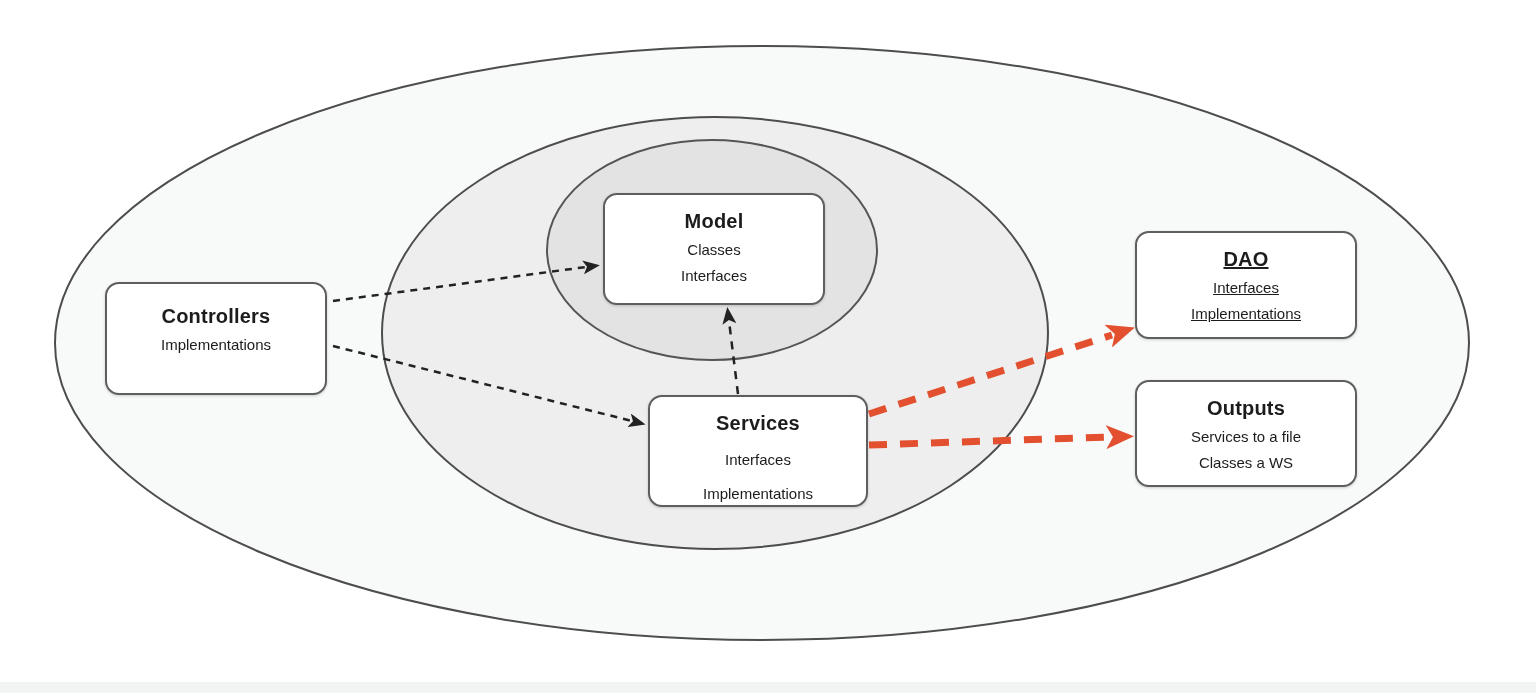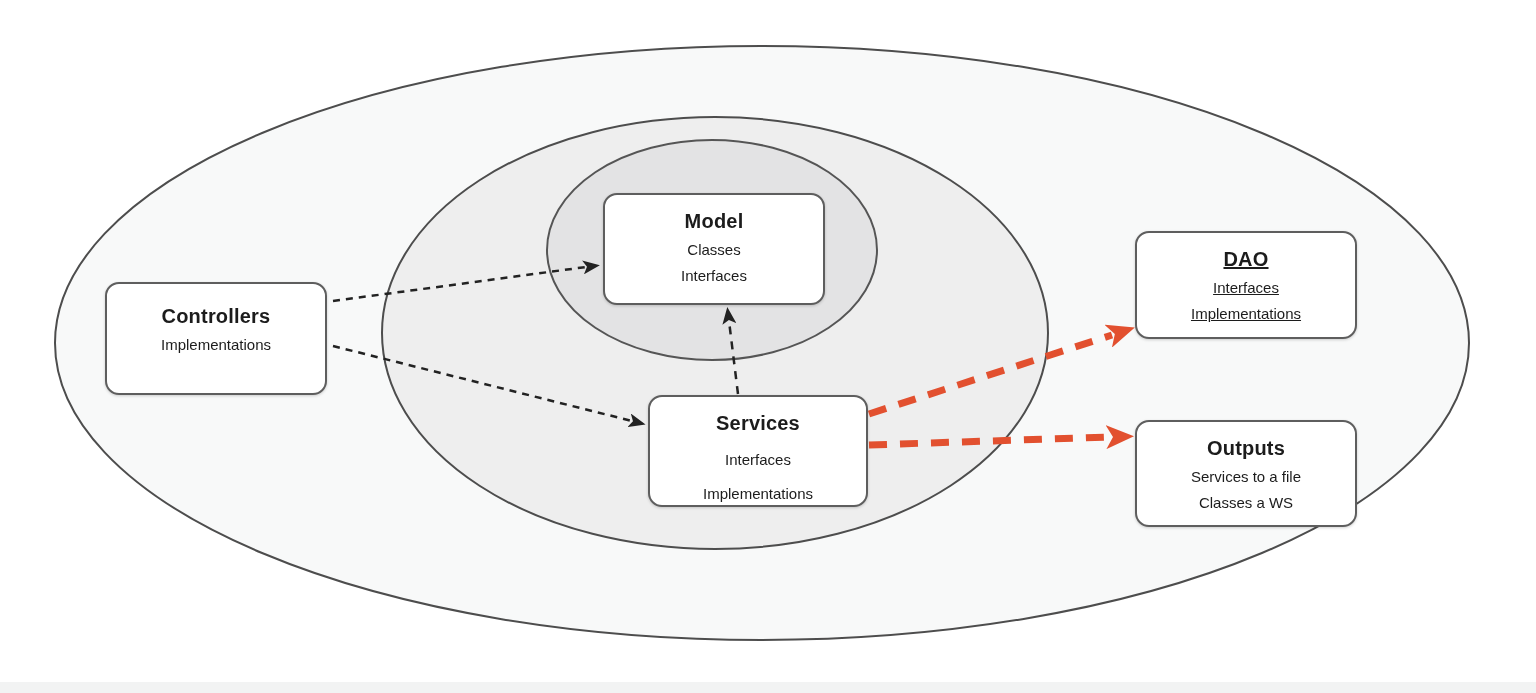--- a/index.html
+++ b/index.html
@@ -25,21 +25,21 @@
   }
   .node-title{
     font-size:20px;font-weight:bold;line-height:31px;
     letter-spacing:0.2px;
   }
   .node-line{font-size:15px;line-height:26px;}
   .n-controllers{left:105px;top:262px;width:222px;height:113px;padding-top:17px;margin-top:20px;}
   .n-model{left:603px;top:193px;width:222px;height:112px;}
   .n-services{left:648px;top:395px;width:220px;height:112px;gap:8px;}
   .n-dao{left:1135px;top:231px;width:222px;height:108px;text-decoration:underline;}
-  .n-outputs{left:1135px;top:380px;width:222px;height:107px;margin-top:40px;}
+  .n-outputs{left:1135px;top:380px;width:222px;height:107px;}
   .bottom-strip{
     position:absolute;left:0;bottom:0;width:1536px;height:11px;
     background:#f2f3f3;
   }
 </style>
 </head>
 <body>
 
 <div class="canvas">
 

